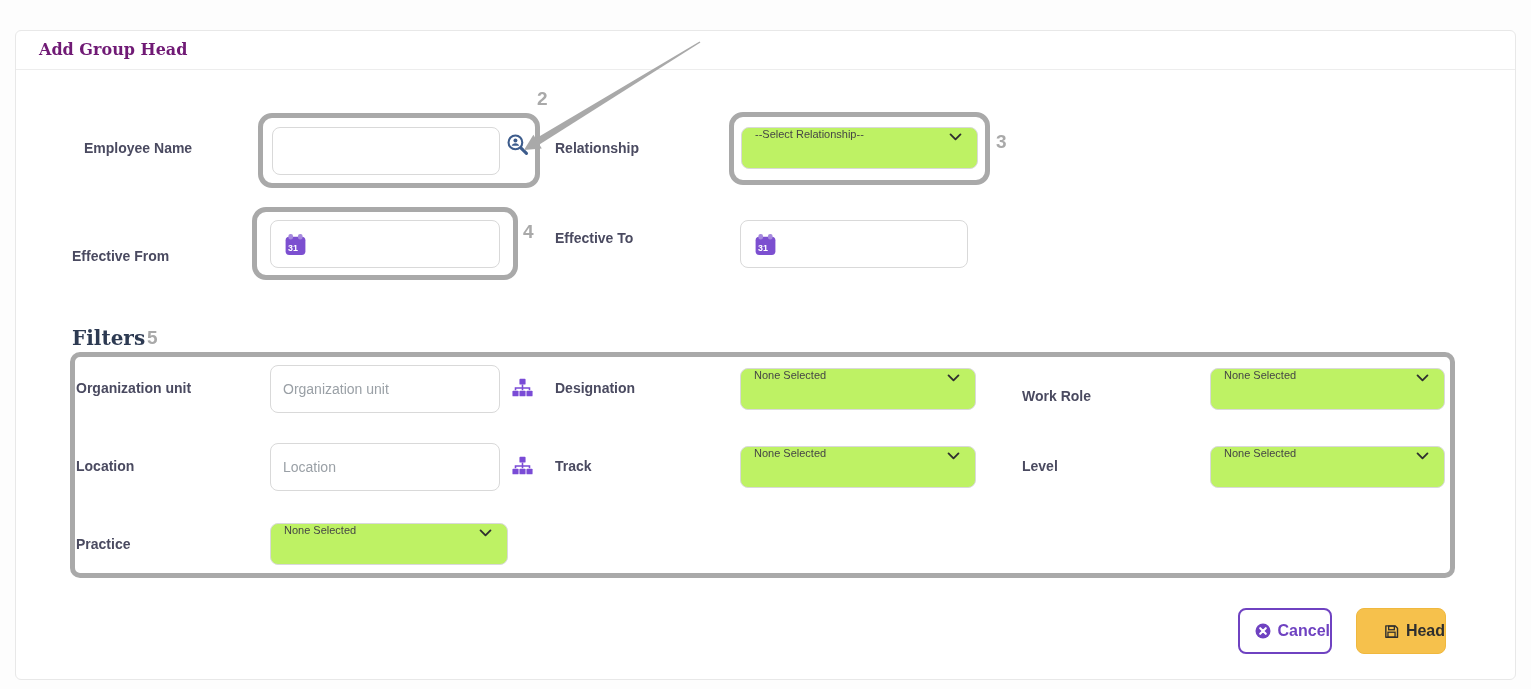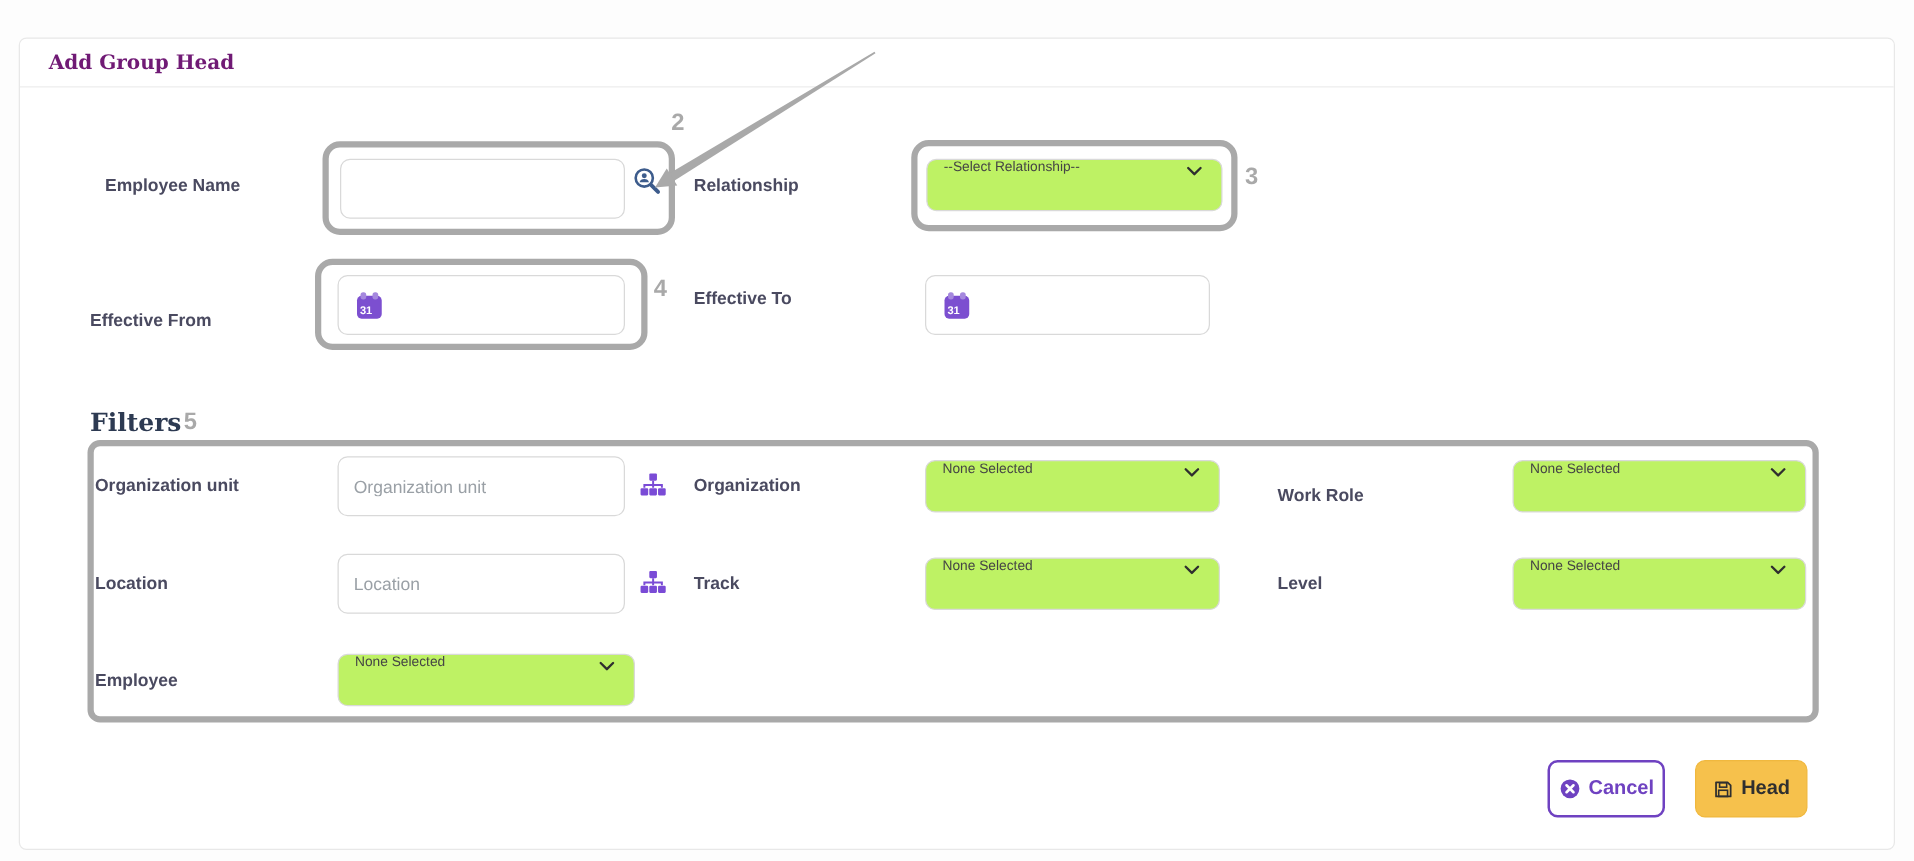--- a/index.html
+++ b/index.html
@@ -47,21 +47,21 @@
     position:absolute; border:5px solid #a9a9a9; border-radius:14px; pointer-events:none;
   }
   .anno {
     position:absolute; font-size:19px; font-weight:700; color:#a9a9a9;
   }
   .icon-abs { position:absolute; }
   .filters-box {
     position:absolute; border:5px solid #a9a9a9; border-radius:10px; pointer-events:none;
   }
   .btn {
-    position:absolute; display:flex; align-items:center; justify-content:center;
+    position:absolute; display:flex; align-items:center; justify-content:flex-end;
     gap:6px; border-radius:8px; font-weight:700; font-size:16px; cursor:pointer;
     font-family:"Liberation Sans", sans-serif;
   }
   .btn-cancel { background:#ffffff; border:2px solid #6f42c1; color:#6f42c1; }
   .btn-save  { background:#f6c14c; border:1px solid #f0b83e; color:#2f2f2f; }
   .arrow-layer { position:absolute; left:0; top:0; width:1531px; height:689px; pointer-events:none; }
 </style>
 </head>
 <body>
 
@@ -135,21 +135,21 @@
   <span class="icon-abs" style="left:512px; top:378px;">
     <svg width="21" height="20" viewBox="0 0 24 22">
       <rect x="8.5" y="0.5" width="7" height="6.5" rx="1" fill="#7a4bd6"></rect>
       <path d="M12 7 v3 M4 13.5 v-2.5 h16 v2.5 M12 10 v3.5" stroke="#7a4bd6" stroke-width="1.8" fill="none"></path>
       <rect x="0.5" y="14" width="7" height="6.5" rx="1" fill="#7a4bd6"></rect>
       <rect x="8.5" y="14" width="7" height="6.5" rx="1" fill="#7a4bd6"></rect>
       <rect x="16.5" y="14" width="7" height="6.5" rx="1" fill="#7a4bd6"></rect>
     </svg>
   </span>
 
-  <div class="label" style="left:555px; top:380px;">Organization</div>
+  <div class="label" style="left:555px; top:380px;">Designation</div>
   <div class="selectbox" style="left:740px; top:368px; width:236px; height:42px;">
     <span class="sel-text">None Selected</span>
     <span>
       <svg width="17" height="17" viewBox="0 0 24 24">
           <path d="M5 9l7 7 7-7" fill="none" stroke="#2f2f2f" stroke-width="2.6" stroke-linecap="round" stroke-linejoin="round"></path>
         </svg>
     </span>
   </div>
 
   <div class="label" style="left:1022px; top:388px;">Work Role</div>
@@ -187,21 +187,21 @@
   <div class="label" style="left:1022px; top:458px;">Level</div>
   <div class="selectbox" style="left:1210px; top:446px; width:235px; height:42px;">
     <span class="sel-text">None Selected</span>
     <span>
       <svg width="17" height="17" viewBox="0 0 24 24">
           <path d="M5 9l7 7 7-7" fill="none" stroke="#2f2f2f" stroke-width="2.6" stroke-linecap="round" stroke-linejoin="round"></path>
         </svg>
     </span>
   </div>
 
-  <div class="label" style="left:76px; top:536px;">Employee</div>
+  <div class="label" style="left:76px; top:536px;">Practice</div>
   <div class="selectbox" style="left:270px; top:523px; width:238px; height:42px;">
     <span class="sel-text">None Selected</span>
     <span>
       <svg width="17" height="17" viewBox="0 0 24 24">
           <path d="M5 9l7 7 7-7" fill="none" stroke="#2f2f2f" stroke-width="2.6" stroke-linecap="round" stroke-linejoin="round"></path>
         </svg>
     </span>
   </div>
 
   <button class="btn btn-cancel" style="left:1238px; top:608px; width:94px; height:46px;">

